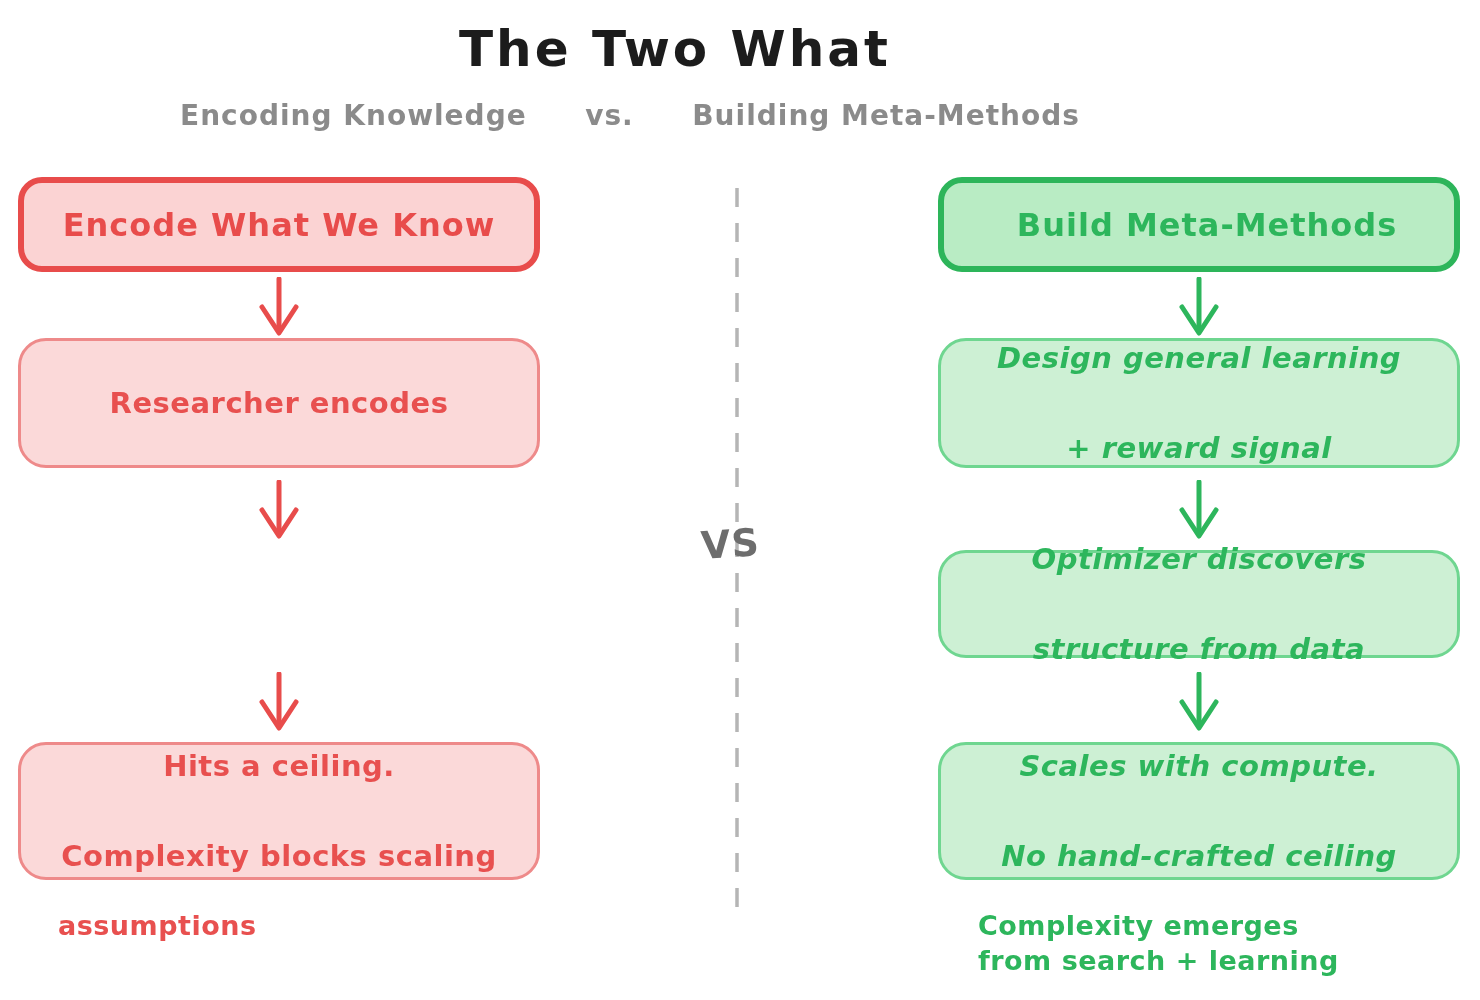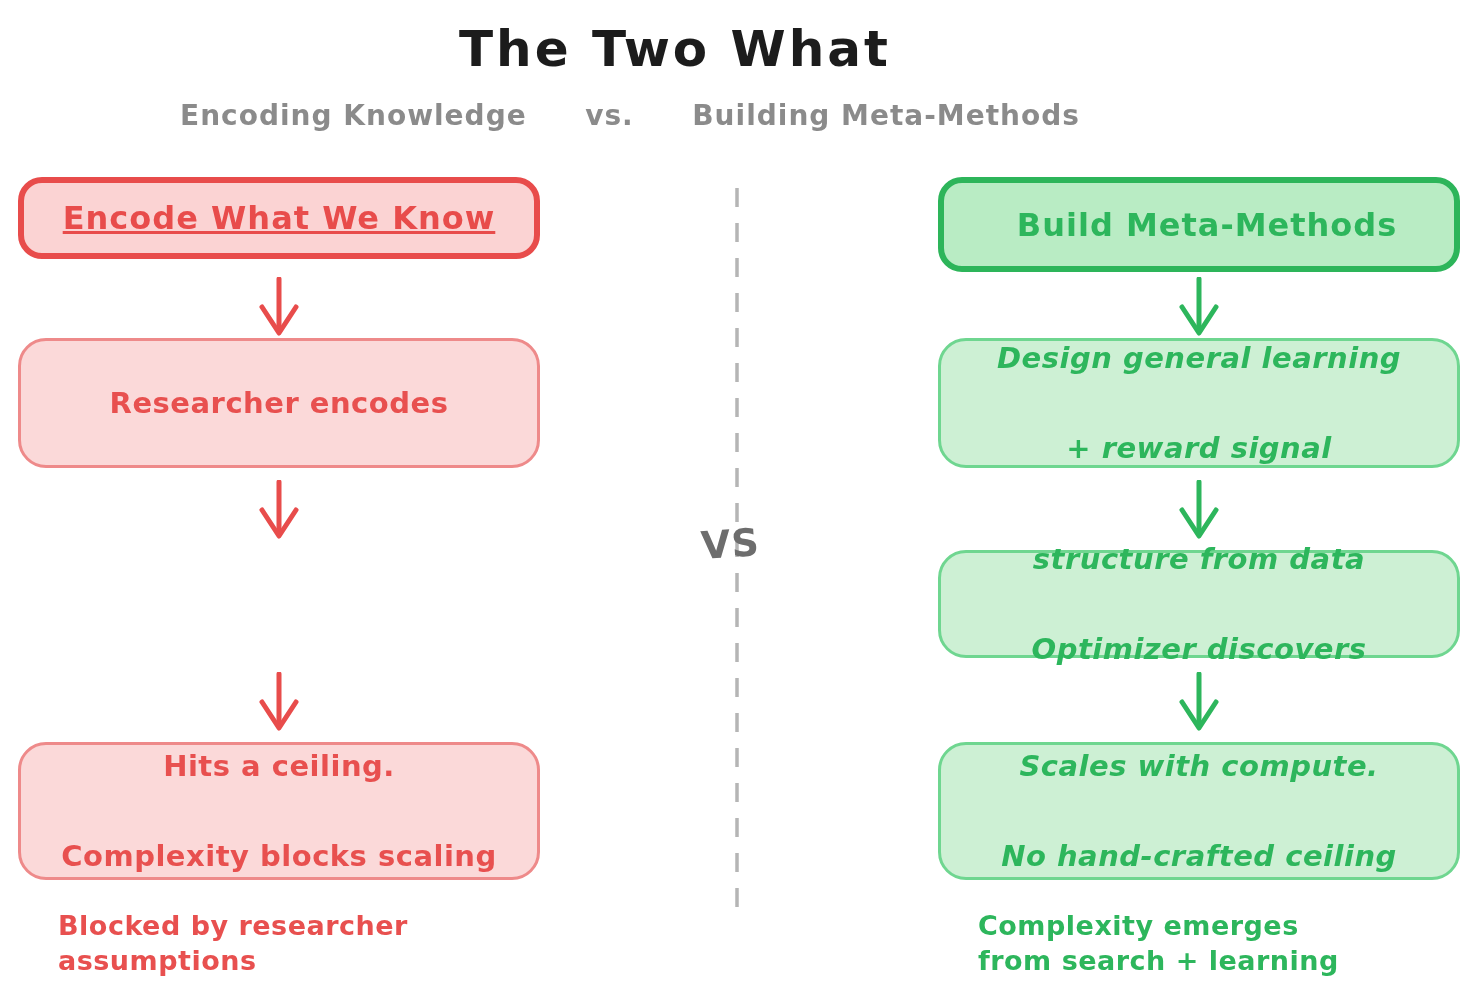--- a/index.html
+++ b/index.html
@@ -53,21 +53,21 @@
     <span>Encoding Knowledge</span>
     <span>vs.</span>
     <span>Building Meta-Methods</span>
   </div>
 
   <svg class="divider-svg" width="8" height="726">
     <line x1="4" y1="0" x2="4" y2="726" stroke="#b5b5b5" stroke-width="3.5" stroke-dasharray="19 16"></line>
   </svg>
   <div class="vs-label">VS</div>
 
-  <div class="box col-left header-box red" style="top:177px;height:82px;text-decoration:underline;">
+  <div class="box col-left header-box red" style="top:177px;height:95px;">
     <span class="line">Encode What We Know</span>
   </div>
 
   <svg class="arrow red" style="left:249px;top:277px;" width="60" height="60" viewBox="0 0 60 60">
     <line x1="30" y1="2" x2="30" y2="50"></line>
     <polyline points="13,30 30,56 47,30"></polyline>
   </svg>
 
   <div class="box col-left step-box red" style="top:338px;height:130px;">
     <span class="line">Researcher encodes</span>
@@ -83,21 +83,20 @@
     <line x1="30" y1="2" x2="30" y2="50"></line>
     <polyline points="13,30 30,56 47,30"></polyline>
   </svg>
 
   <div class="box col-left step-box red" style="top:742px;height:138px;">
     <span class="line">Hits a ceiling.</span>
     <span class="line">Complexity blocks scaling</span>
   </div>
 
   <div class="footer-note red" style="left:58px;top:908px;">
-    <span class="line">Blocked by researcher</span>
     <span class="line">assumptions</span>
   </div>
 
   <div class="box col-right header-box green" style="top:177px;height:95px;padding-left:16px;">
     <span class="line">Build Meta-Methods</span>
   </div>
 
   <svg class="arrow green" style="left:1169px;top:277px;" width="60" height="60" viewBox="0 0 60 60">
     <line x1="30" y1="2" x2="30" y2="50"></line>
     <polyline points="13,30 30,56 47,30"></polyline>
@@ -107,22 +106,22 @@
     <span class="line">Design general learning</span>
     <span class="line">+ reward signal</span>
   </div>
 
   <svg class="arrow green" style="left:1169px;top:480px;" width="60" height="60" viewBox="0 0 60 60">
     <line x1="30" y1="2" x2="30" y2="50"></line>
     <polyline points="13,30 30,56 47,30"></polyline>
   </svg>
 
   <div class="box col-right step-box green" style="top:550px;height:108px;">
+    <span class="line">Optimizer discovers</span>
     <span class="line">structure from data</span>
-    <span class="line">Optimizer discovers</span>
   </div>
 
   <svg class="arrow green" style="left:1169px;top:672px;" width="60" height="60" viewBox="0 0 60 60">
     <line x1="30" y1="2" x2="30" y2="50"></line>
     <polyline points="13,30 30,56 47,30"></polyline>
   </svg>
 
   <div class="box col-right step-box green" style="top:742px;height:138px;">
     <span class="line">Scales with compute.</span>
     <span class="line">No hand-crafted ceiling</span>

